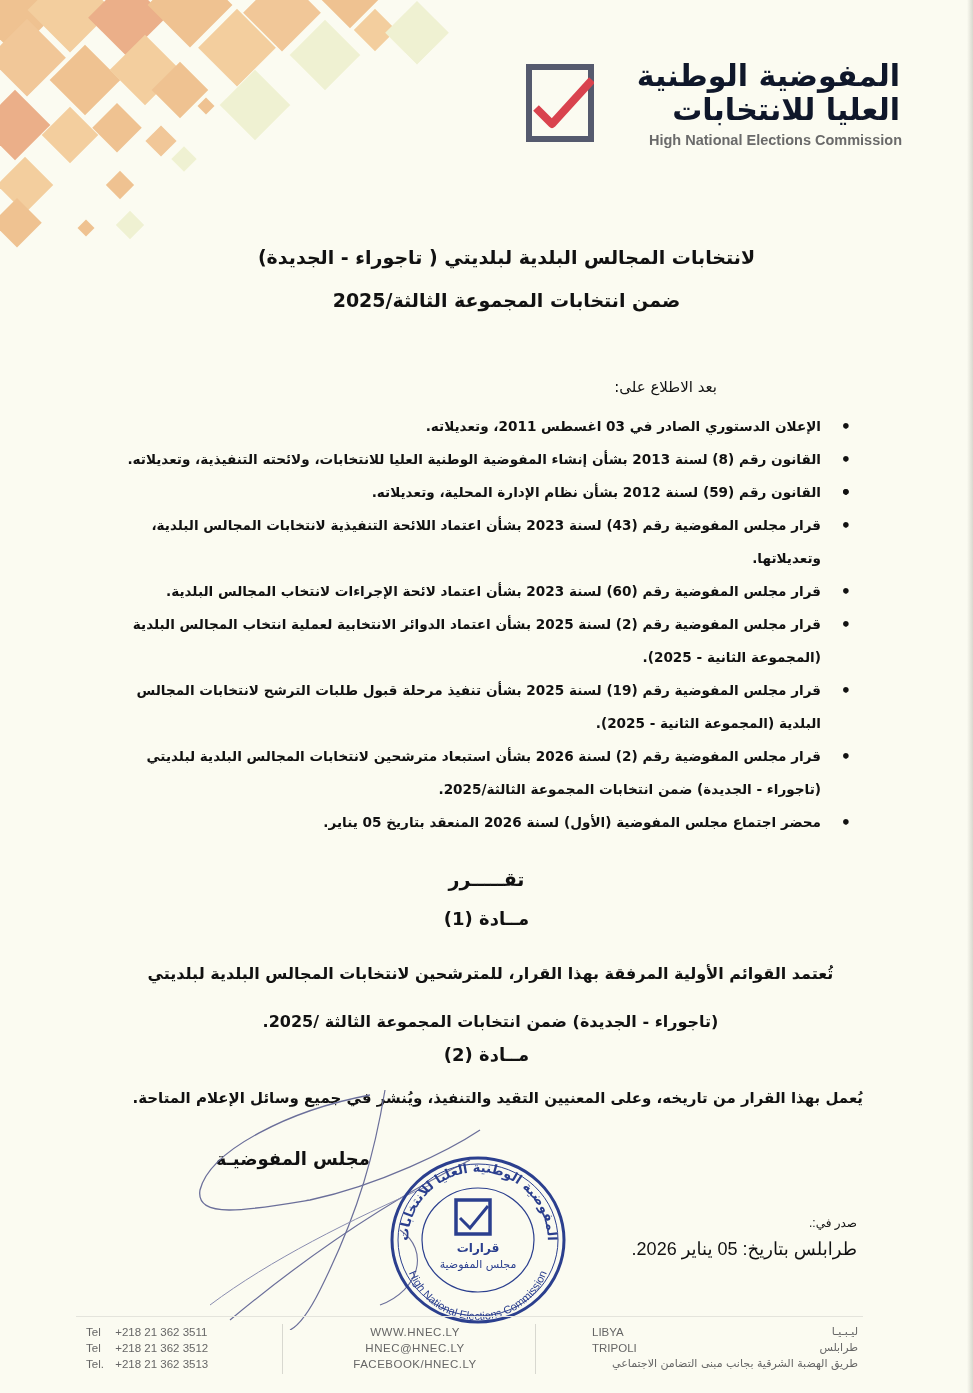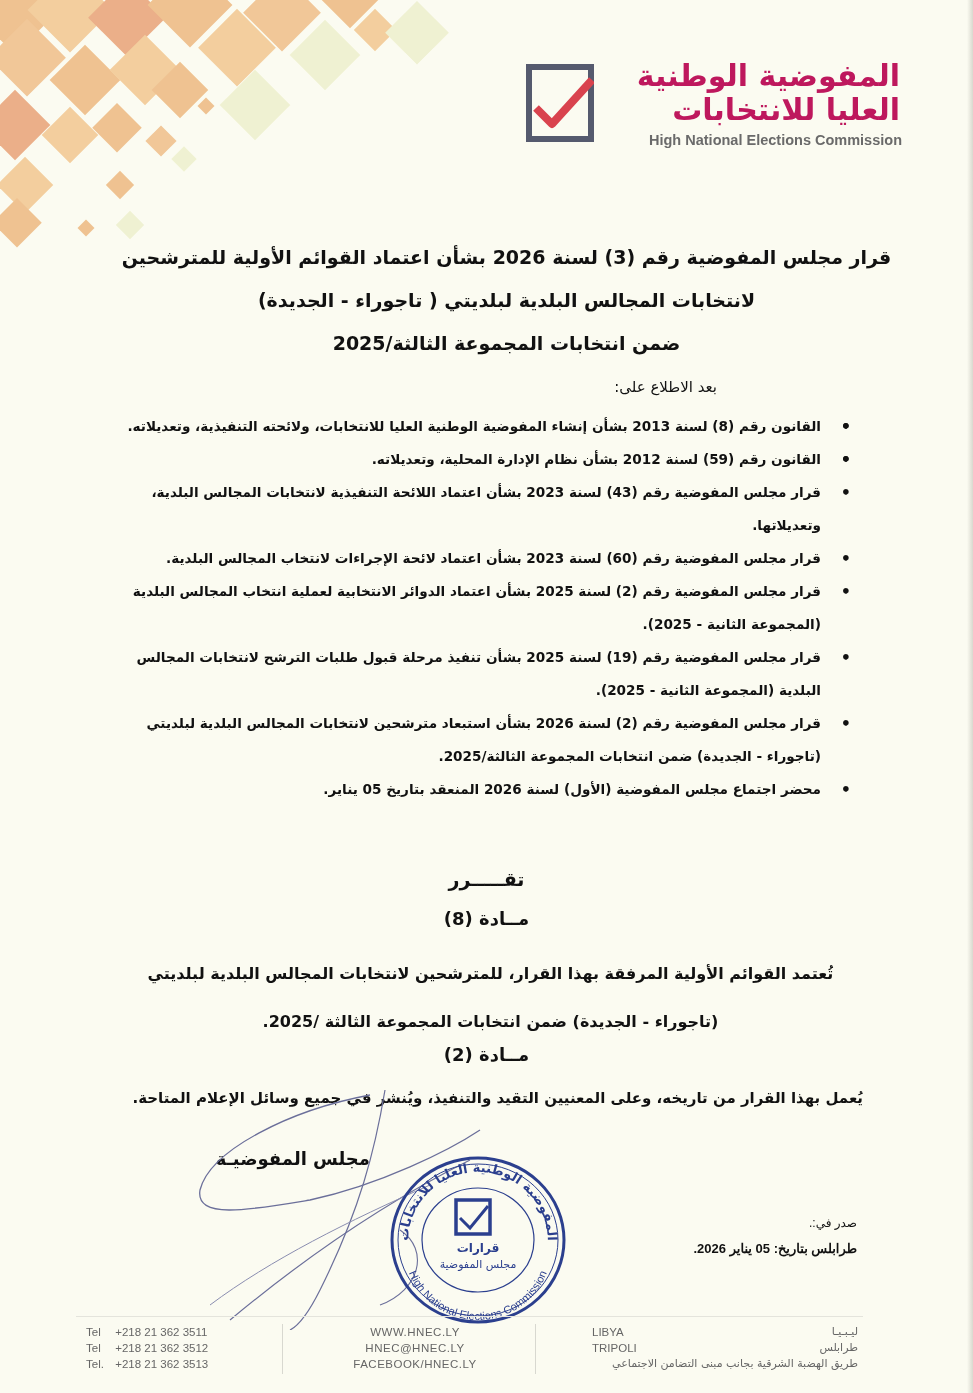--- a/index.html
+++ b/index.html
@@ -7,21 +7,21 @@
     width: 973px; height: 1393px; position: relative; overflow: hidden;
     background: #fbfbf1;
     font-family: "DejaVu Sans", sans-serif;
     color: #111;
   }
   .page { position: absolute; inset: 0; }
   .corner-deco { position: absolute; left: 0; top: 0; width: 520px; height: 250px; }
   .logo { position: absolute; left: 526px; top: 58px; width: 380px; height: 95px; }
   .logo-box { position: absolute; left: 0; top: 6px; width: 68px; height: 78px; }
   .logo-ar1, .logo-ar2 {
-    position: absolute; right: 6px; direction: rtl; color: #be185d;
+    position: absolute; right: 6px; direction: rtl; color: #0f172a;
     font-family: "DejaVu Sans", sans-serif; font-weight: bold; white-space: nowrap;
   }
   .logo-ar1 { top: 0; font-size: 30px; letter-spacing: 0; }
   .logo-ar2 { top: 34px; font-size: 30px; }
   .logo-en {
     position: absolute; right: 4px; top: 74px; font-size: 14.5px; font-weight: bold;
     color: #6a6a6a; font-family: "Liberation Sans", sans-serif; white-space: nowrap;
   }
   .rtl { direction: rtl; }
   .title {
@@ -63,21 +63,21 @@
   .sign-label {
     position: absolute; left: 180px; top: 1148px; width: 190px; direction: rtl; text-align: right;
     font-weight: bold; font-size: 18px;
   }
   .signature { position: absolute; left: 170px; top: 1090px; width: 320px; height: 240px; pointer-events: none; }
   .stamp { position: absolute; left: 386px; top: 1150px; width: 184px; height: 176px; }
   .issued {
     position: absolute; right: 116px; top: 1210px; direction: rtl; text-align: right;
     font-family: "Liberation Sans", sans-serif; font-size: 12px; line-height: 26px;
   }
-  .issued .date { font-weight: bold; font-size: 13px; }
+  .issued .date { font-weight: normal; font-size: 18px; }
   .footer-line { position: absolute; left: 76px; right: 110px; top: 1316px; height: 1px; background: #e4e4dc; }
   .footer-sep { position: absolute; top: 1324px; width: 1px; height: 50px; background: #d8d8d0; }
   .footer-tel {
     position: absolute; left: 86px; top: 1324px; font-family: "Liberation Sans", sans-serif;
     font-size: 11.5px; line-height: 16px; color: #666;
   }
   .footer-tel .lbl { display: inline-block; width: 26px; }
   .footer-web {
     position: absolute; left: 320px; width: 190px; top: 1324px; text-align: center;
     font-family: "Liberation Sans", sans-serif; font-size: 11.5px; line-height: 16px; color: #666; letter-spacing: 0.5px;
@@ -132,41 +132,40 @@
     <svg class="logo-box" viewBox="0 0 68 78">
       <rect x="3" y="3" width="62" height="72" fill="none" stroke="#555a6e" stroke-width="6"></rect>
       <path d="M10 44 L26 60 L66 16" fill="none" stroke="#d9434e" stroke-width="8" stroke-linejoin="round"></path>
     </svg>
     <div class="logo-ar1">المفوضية الوطنية</div>
     <div class="logo-ar2">العليا للانتخابات</div>
     <div class="logo-en">High National Elections Commission</div>
   </div>
 
   <div class="title rtl">
-    <div>قرار مجلس المفوضية رقم (3) لسنة 2026 بشأن اعتماد القوائم الأولية للمترشحين</div>
     <div>لانتخابات المجالس البلدية لبلديتي ( تاجوراء - الجديدة)</div>
     <div>ضمن انتخابات المجموعة الثالثة/2025</div>
   </div>
 
   <div class="preamble-label rtl">بعد الاطلاع على:</div>
   <ul class="refs">
-    <li><span class="bullet">•</span></li>
+    <li><span class="bullet">•</span><span>الإعلان الدستوري الصادر في 03 اغسطس 2011، وتعديلاته.</span></li>
     <li><span class="bullet">•</span><span>القانون رقم (8) لسنة 2013 بشأن إنشاء المفوضية الوطنية العليا للانتخابات، ولائحته التنفيذية، وتعديلاته.</span></li>
     <li><span class="bullet">•</span></li>
     <li><span class="bullet">•</span><span>القانون رقم (59) لسنة 2012 بشأن نظام الإدارة المحلية، وتعديلاته.</span></li>
     <li><span class="bullet">•</span><span>قرار مجلس المفوضية رقم (43) لسنة 2023 بشأن اعتماد اللائحة التنفيذية لانتخابات المجالس البلدية، وتعديلاتها.</span></li>
     <li><span class="bullet">•</span><span>قرار مجلس المفوضية رقم (60) لسنة 2023 بشأن اعتماد لائحة الإجراءات لانتخاب المجالس البلدية.</span></li>
     <li><span class="bullet">•</span><span>قرار مجلس المفوضية رقم (2) لسنة 2025 بشأن اعتماد الدوائر الانتخابية لعملية انتخاب المجالس البلدية (المجموعة الثانية - 2025).</span></li>
     <li><span class="bullet">•</span><span>قرار مجلس المفوضية رقم (19) لسنة 2025 بشأن تنفيذ مرحلة قبول طلبات الترشح لانتخابات المجالس البلدية (المجموعة الثانية - 2025).</span></li>
     <li><span class="bullet">•</span><span>قرار مجلس المفوضية رقم (2) لسنة 2026 بشأن استبعاد مترشحين لانتخابات المجالس البلدية لبلديتي (تاجوراء - الجديدة) ضمن انتخابات المجموعة الثالثة/2025.</span></li>
     <li><span class="bullet">•</span><span>محضر اجتماع مجلس المفوضية (الأول) لسنة 2026 المنعقد بتاريخ 05 يناير.</span></li>
   </ul>
 
   <div class="decides rtl">تقـــــرر</div>
-  <div class="article-head art1 rtl">مــادة (8)</div>
+  <div class="article-head art1 rtl">مــادة (1)</div>
   <div class="art1-body">تُعتمد القوائم الأولية المرفقة بهذا القرار، للمترشحين لانتخابات المجالس البلدية لبلديتي (تاجوراء - الجديدة) ضمن انتخابات المجموعة الثالثة /2025.</div>
   <div class="article-head art2 rtl">مــادة (2)</div>
   <div class="art2-body">يُعمل بهذا القرار من تاريخه، وعلى المعنيين التقيد والتنفيذ، ويُنشر في جميع وسائل الإعلام المتاحة.</div>
 
   <div class="sign-label">مجلس المفوضيـة</div>
   <svg class="signature" viewBox="0 0 320 240">
     <path d="M200 5 C120 20, 40 60, 30 100 C25 130, 80 120, 140 110 C210 95, 280 60, 310 40" fill="none" stroke="#6b6f9a" stroke-width="1.3"></path>
     <path d="M215 0 C205 60, 190 120, 150 200 C140 220, 130 235, 120 240" fill="none" stroke="#6b6f9a" stroke-width="1.2"></path>
     <path d="M60 230 C120 180, 200 120, 300 70" fill="none" stroke="#6b6f9a" stroke-width="1.2"></path>
     <path d="M40 215 C100 170, 180 130, 260 95" fill="none" stroke="#8a8db0" stroke-width="1"></path>

